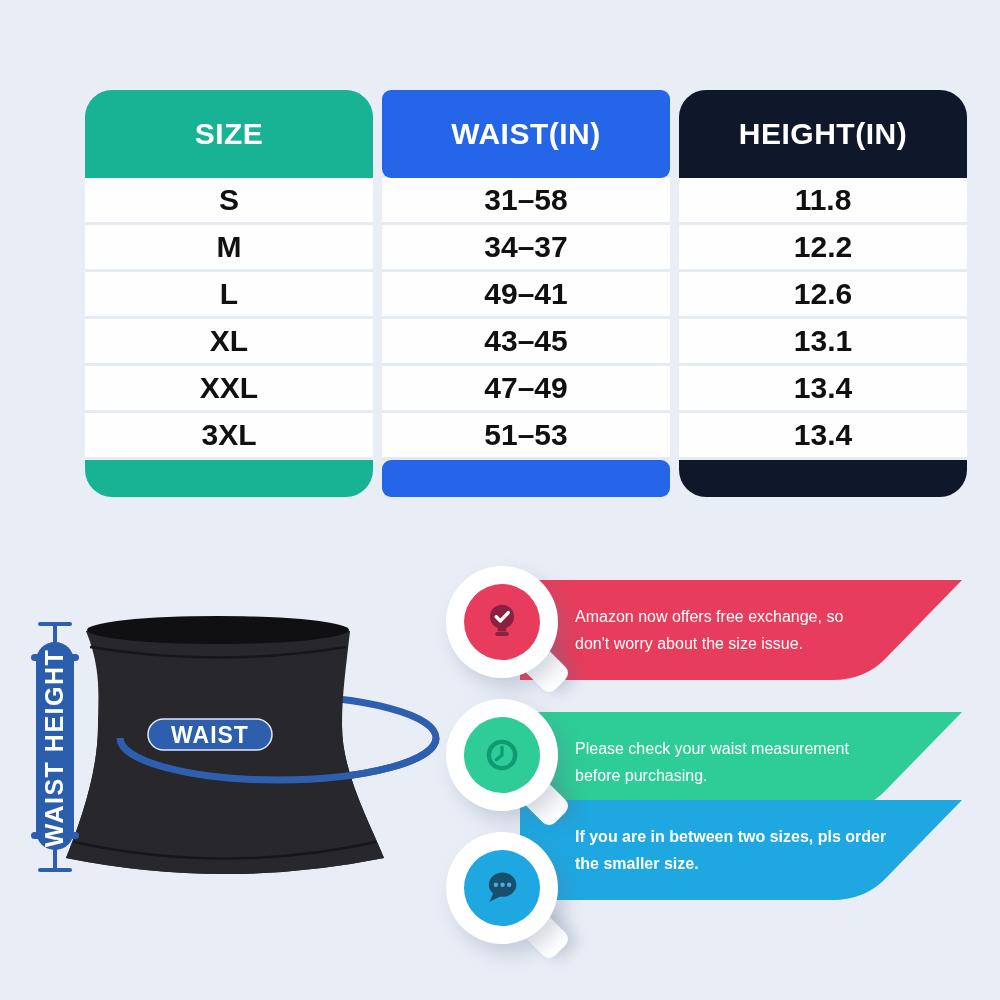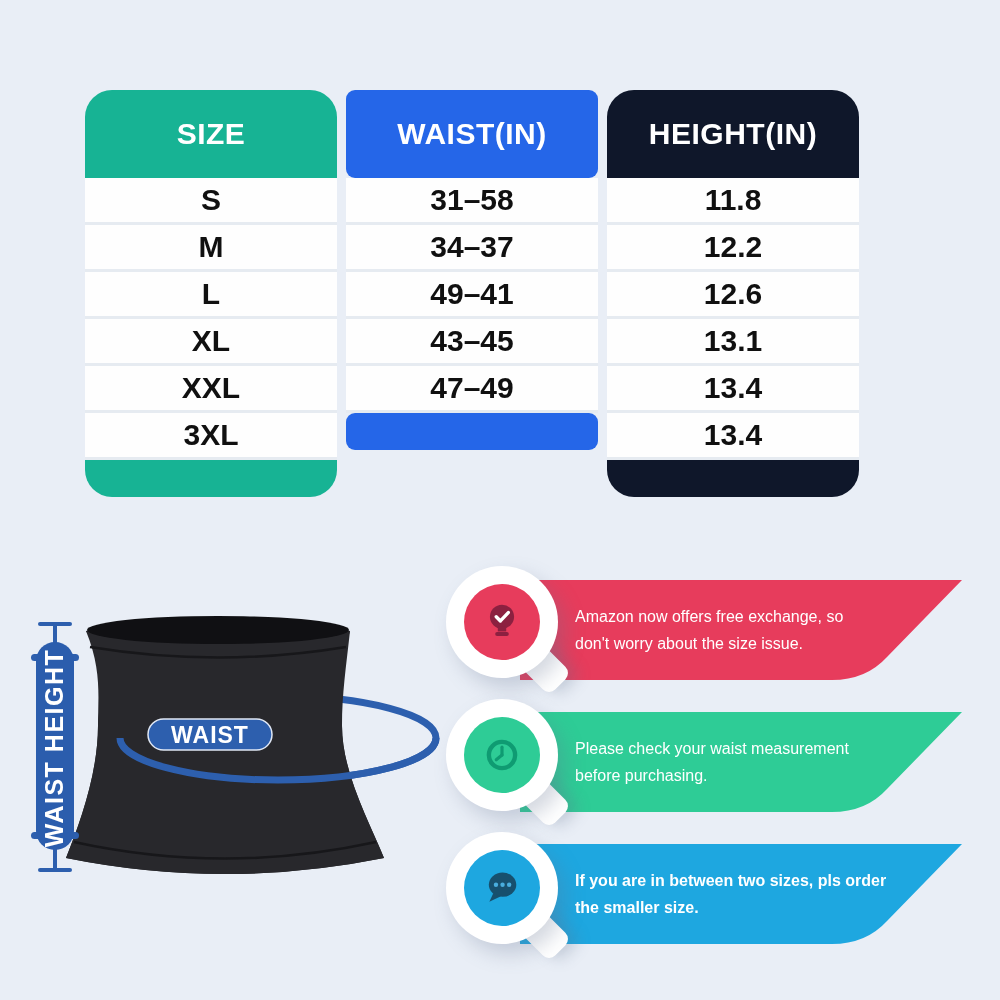--- a/index.html
+++ b/index.html
@@ -6,21 +6,21 @@
   body{
     width:1000px;height:1000px;overflow:hidden;
     background:#e9eef6;
     font-family:"Liberation Sans","DejaVu Sans",sans-serif;
     position:relative;
   }
   .canvas{position:absolute;inset:0;}
 
   
   .size-table{
-    position:absolute;left:85px;top:90px;width:774px;
+    position:absolute;left:85px;top:90px;width:882px;
     display:flex;gap:9px;
   }
   .col{flex:1;display:flex;flex-direction:column;}
   .col-header{
     height:88px;border-radius:27px 27px 0 0;
     display:flex;align-items:center;justify-content:center;
     color:#fff;font-size:30px;font-weight:700;letter-spacing:.5px;
   }
   .cell{
     height:47px;background:#fefefe;box-sizing:border-box;
@@ -64,21 +64,21 @@
     display:flex;align-items:center;justify-content:center;
   }
   .badge .inner{
     width:76px;height:76px;border-radius:50%;
     display:flex;align-items:center;justify-content:center;
   }
   .c1 .inner{background:#e73c5c;}
   .c2 .inner{background:#2ecc96;}
   .c3 .inner{background:#1ea7e0;}
   .b1{top:566px;} .b2{top:699px;} .b3{top:832px;}
-  .n1{top:580px;} .n2{top:712px;} .n3{top:844px;}
+  .n1{top:580px;} .n2{top:712px;} .n3{top:800px;}
 </style>
 </head>
 <body>
 
 <div class="canvas">
 
   <div class="size-table">
     <div class="col col-size">
       <div class="col-header">SIZE</div>
       <div class="cell">S</div>
@@ -89,20 +89,21 @@
       <div class="cell">3XL</div>
       <div class="col-footer"></div>
     </div>
     <div class="col col-waist">
       <div class="col-header">WAIST(IN)</div>
       <div class="cell">31–58</div>
       <div class="cell">34–37</div>
       <div class="cell">49–41</div>
       <div class="cell">43–45</div>
       <div class="cell">47–49</div>
+      <div class="cell">51–53</div>
       <div class="col-footer"></div>
     </div>
     <div class="col col-height">
       <div class="col-header">HEIGHT(IN)</div>
       <div class="cell">11.8</div>
       <div class="cell">12.2</div>
       <div class="cell">12.6</div>
       <div class="cell">13.1</div>
       <div class="cell">13.4</div>
       <div class="cell">13.4</div>

